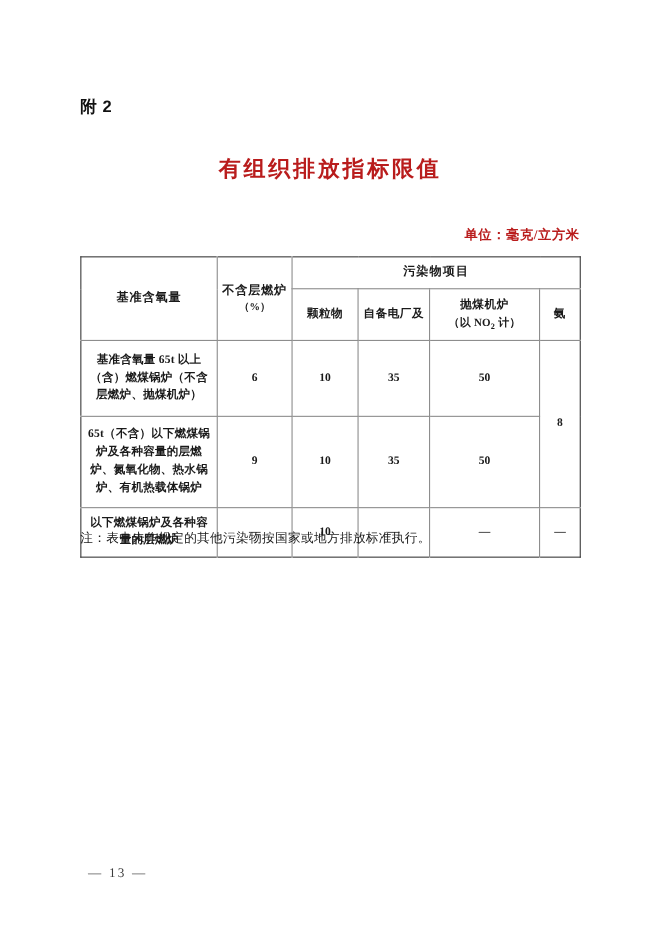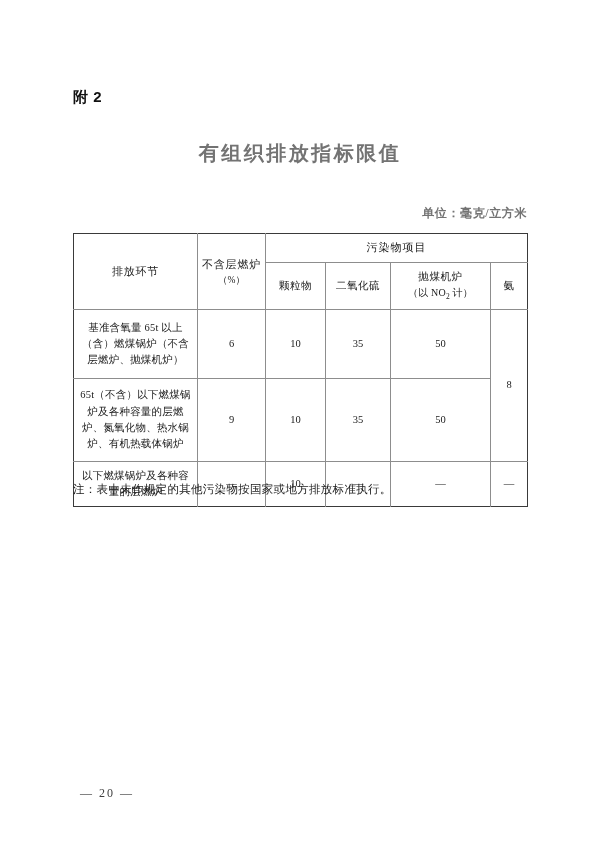--- a/index.html
+++ b/index.html
@@ -41,33 +41,33 @@
   .doc-title {
     position: absolute;
     left: 0;
     right: 0;
     top: 140px;
     text-align: center;
     font-family: "Liberation Sans", "DejaVu Sans", sans-serif;
     font-size: 20px;
     font-weight: 700;
     letter-spacing: 2.5px;
-    color: #737373;
+    color: #b91c1c;
   }
 
   
   .unit-note {
     position: absolute;
     right: 73px;
     top: 205px;
     font-family: "Liberation Serif", "DejaVu Serif", serif;
     font-size: 12px;
     font-weight: 700;
     letter-spacing: 0.6px;
-    color: #737373;
+    color: #b91c1c;
     white-space: nowrap;
   }
 
   
   .table-wrap {
     position: absolute;
     left: 73px;
     top: 233px;
     width: 454px;
   }
@@ -77,21 +77,21 @@
     table-layout: fixed;
     font-size: 10.5px;
     color: #1a1a1a;
   }
   table.limits td,
   table.limits th {
     border: 1px solid #8d8d8d;
     text-align: center;
     vertical-align: middle;
     padding: 3px 4px;
-    font-weight: 400;
+    font-weight: 700;
     line-height: 1.55;
   }
   
   table.limits {
     border: 1.6px solid #3a3a3a;
   }
   table.limits tr:first-child th {
     border-top: none;
   }
   table.limits tr td:first-child,
@@ -192,30 +192,30 @@
       <colgroup>
         <col style="width:124px">
         <col style="width:68px">
         <col style="width:60px">
         <col style="width:65px">
         <col style="width:100px">
         <col style="width:37px">
       </colgroup>
       <tbody>
         <tr>
-          <th class="col-stage hdr-stage" rowspan="2">排放环节</th>
+          <th class="col-stage hdr-stage" rowspan="2">基准含氧量</th>
           <th class="col-oxygen hdr-oxygen" rowspan="2">
             <span>不含层燃炉</span>
             <span class="pct">（%）</span>
           </th>
           <th class="hdr-group" colspan="4">污染物项目</th>
         </tr>
         <tr>
           <th class="col-pm hdr-sub">颗粒物</th>
-          <th class="col-so2 hdr-sub">二氧化硫</th>
+          <th class="col-so2 hdr-sub">自备电厂及</th>
           <th class="col-nox hdr-sub">
             <span class="nox-line1">抛煤机炉</span>
             <span class="nox-line2"><span>（以 NO</span><sub>2</sub><span> 计）</span></span>
           </th>
           <th class="col-nh3 hdr-sub">氨</th>
         </tr>
 
         <tr class="row-tall">
           <td class="stage-cell">基准含氧量 65t 以上（含）燃煤锅炉（不含层燃炉、抛煤机炉）</td>
           <td class="value-cell">6</td>
@@ -240,15 +240,15 @@
           <td class="value-cell">—</td>
           <td class="value-cell">—</td>
           <td class="nh3-cell">—</td>
         </tr>
       </tbody>
     </table>
   </div>
 
   <div class="table-note">注：表中未作规定的其他污染物按国家或地方排放标准执行。</div>
 
-  <div class="page-footer">— 20 —</div>
+  <div class="page-footer">— 13 —</div>
 
 </div>
 
 </body></html>

